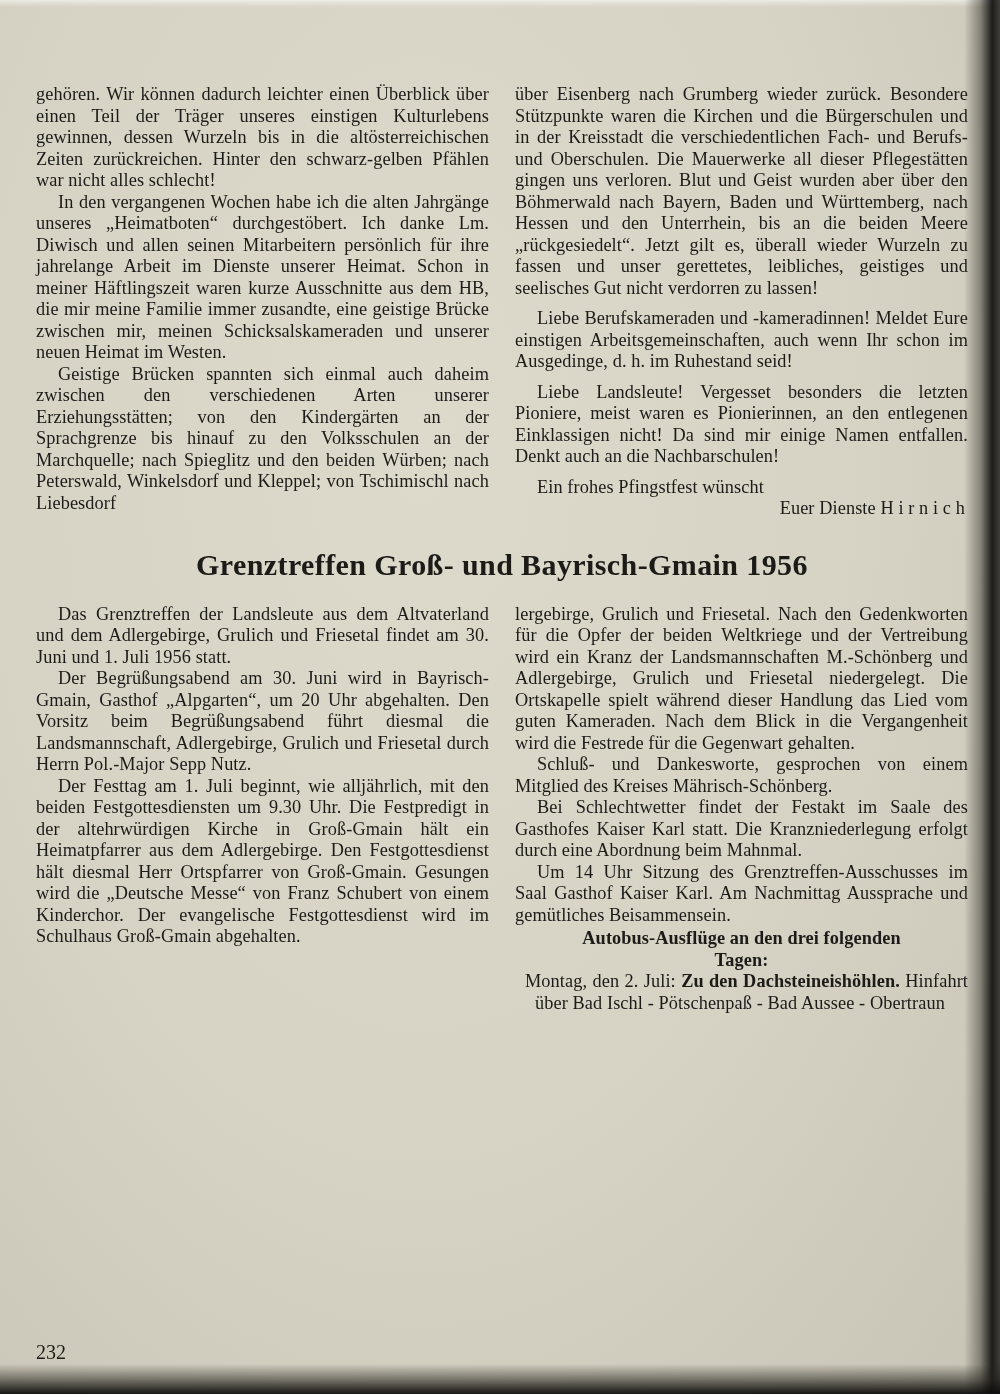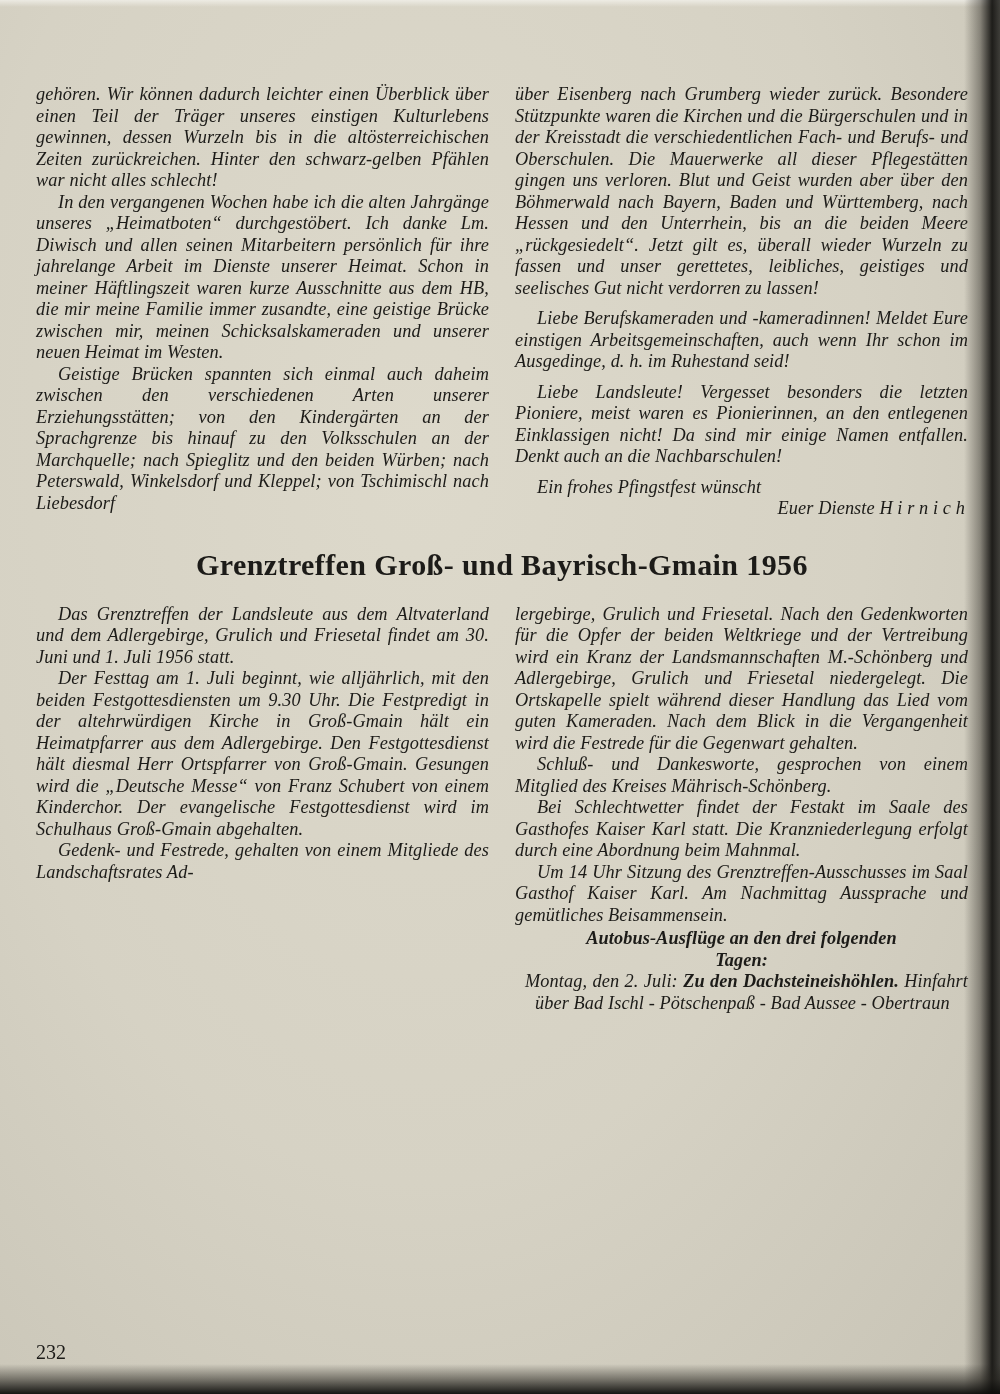--- a/index.html
+++ b/index.html
@@ -37,21 +37,21 @@
     pointer-events: none;
   }
   .content {
     position: absolute;
     left: 36px; top: 84px;
     width: 932px;
     font-size: 18.3px;
     line-height: 21.5px;
     letter-spacing: 0.1px;
   }
-  .two-col { display: flex; gap: 26px; font-style: italic; }
+  .two-col { display: flex; gap: 26px; }
   .col { flex: 1 1 0; min-width: 0; text-align: justify; }
   p { margin: 0; }
   .indent { text-indent: 22px; }
   .gap { margin-top: 9px; }
   .signature { text-align: right; padding-right: 3px; }
   .headline {
     margin: 27px 0 21px 0;
     font-size: 30px;
     line-height: 36px;
     font-weight: bold;
@@ -98,22 +98,22 @@
         <p class="indent gap">Ein frohes Pfingstfest wünscht</p>
         <p class="signature">Euer Dienste H i r n i c h</p>
       </div>
     </section>
 
     <h1 class="headline">Grenztreffen Groß- und Bayrisch-Gmain 1956</h1>
 
     <section class="two-col">
       <div class="col">
         <p class="indent">Das Grenztreffen der Landsleute aus dem Altvaterland und dem Adlergebirge, Grulich und Friesetal findet am 30. Juni und 1. Juli 1956 statt.</p>
+        <p class="indent">Der Begrüßungsabend am 30. Juni wird in Bayrisch-Gmain, Gasthof „Alpgarten“, um 20 Uhr abgehalten. Den Vorsitz beim Begrüßungsabend führt diesmal die Landsmannschaft, Adlergebirge, Grulich und Friesetal durch Herrn Pol.-Major Sepp Nutz.</p>
         <p class="indent">Der Festtag am 1. Juli beginnt, wie alljährlich, mit den beiden Festgottesdiensten um 9.30 Uhr. Die Festpredigt in der altehrwürdigen Kirche in Groß-Gmain hält ein Heimatpfarrer aus dem Adlergebirge. Den Festgottesdienst hält diesmal Herr Ortspfarrer von Groß-Gmain. Gesungen wird die „Deutsche Messe“ von Franz Schubert von einem Kinderchor. Der evangelische Festgottesdienst wird im Schulhaus Groß-Gmain abgehalten.</p>
-        <p class="indent">Gedenk- und Festrede, gehalten von einem Mitgliede des Landschaftsrates Ad-</p>
       </div>
       <div class="col">
         <p>lergebirge, Grulich und Friesetal. Nach den Gedenkworten für die Opfer der beiden Weltkriege und der Vertreibung wird ein Kranz der Landsmannschaften M.-Schönberg und Adlergebirge, Grulich und Friesetal niedergelegt. Die Ortskapelle spielt während dieser Handlung das Lied vom guten Kameraden. Nach dem Blick in die Vergangenheit wird die Festrede für die Gegenwart gehalten.</p>
         <p class="indent">Schluß- und Dankesworte, gesprochen von einem Mitglied des Kreises Mährisch-Schönberg.</p>
         <p class="indent">Bei Schlechtwetter findet der Festakt im Saale des Gasthofes Kaiser Karl statt. Die Kranzniederlegung erfolgt durch eine Abordnung beim Mahnmal.</p>
         <p class="indent">Um 14 Uhr Sitzung des Grenztreffen-Ausschusses im Saal Gasthof Kaiser Karl. Am Nachmittag Aussprache und gemütliches Beisammensein.</p>
         <p class="subheading">
           <span>Autobus-Ausflüge an den drei folgenden</span>
           <span>Tagen:</span>
         </p>

